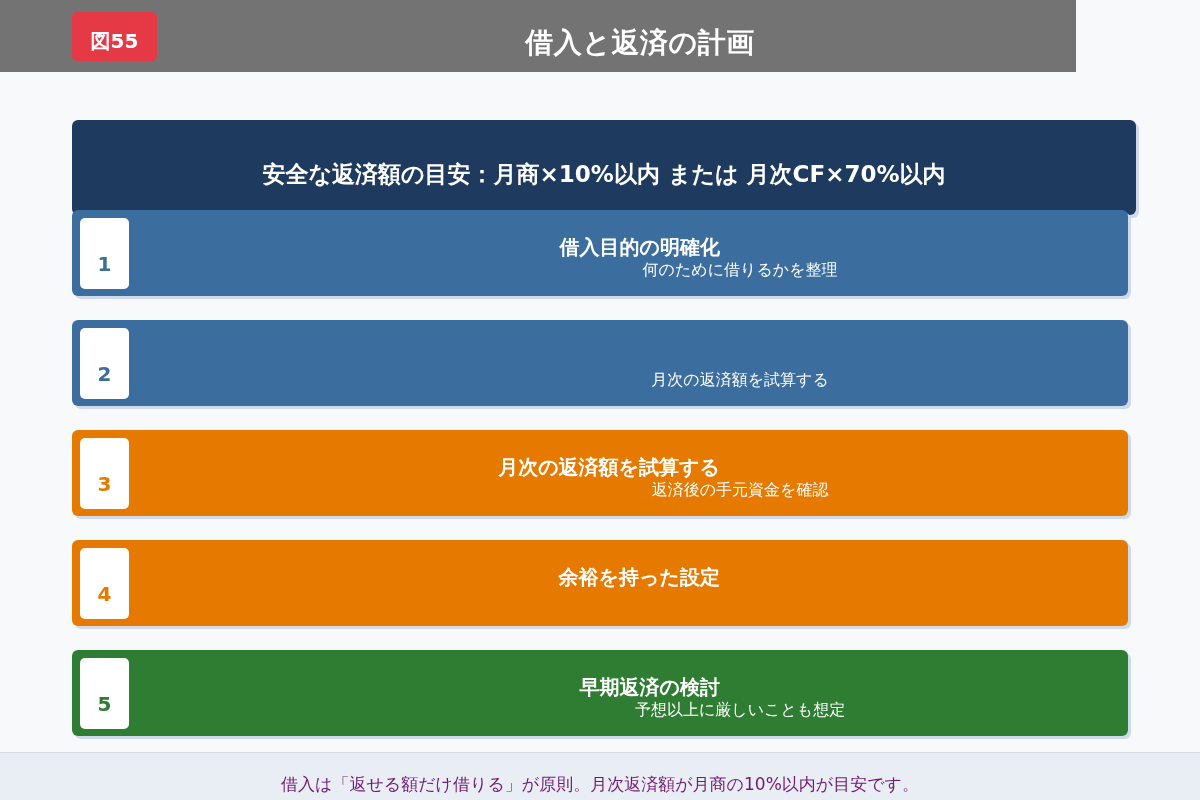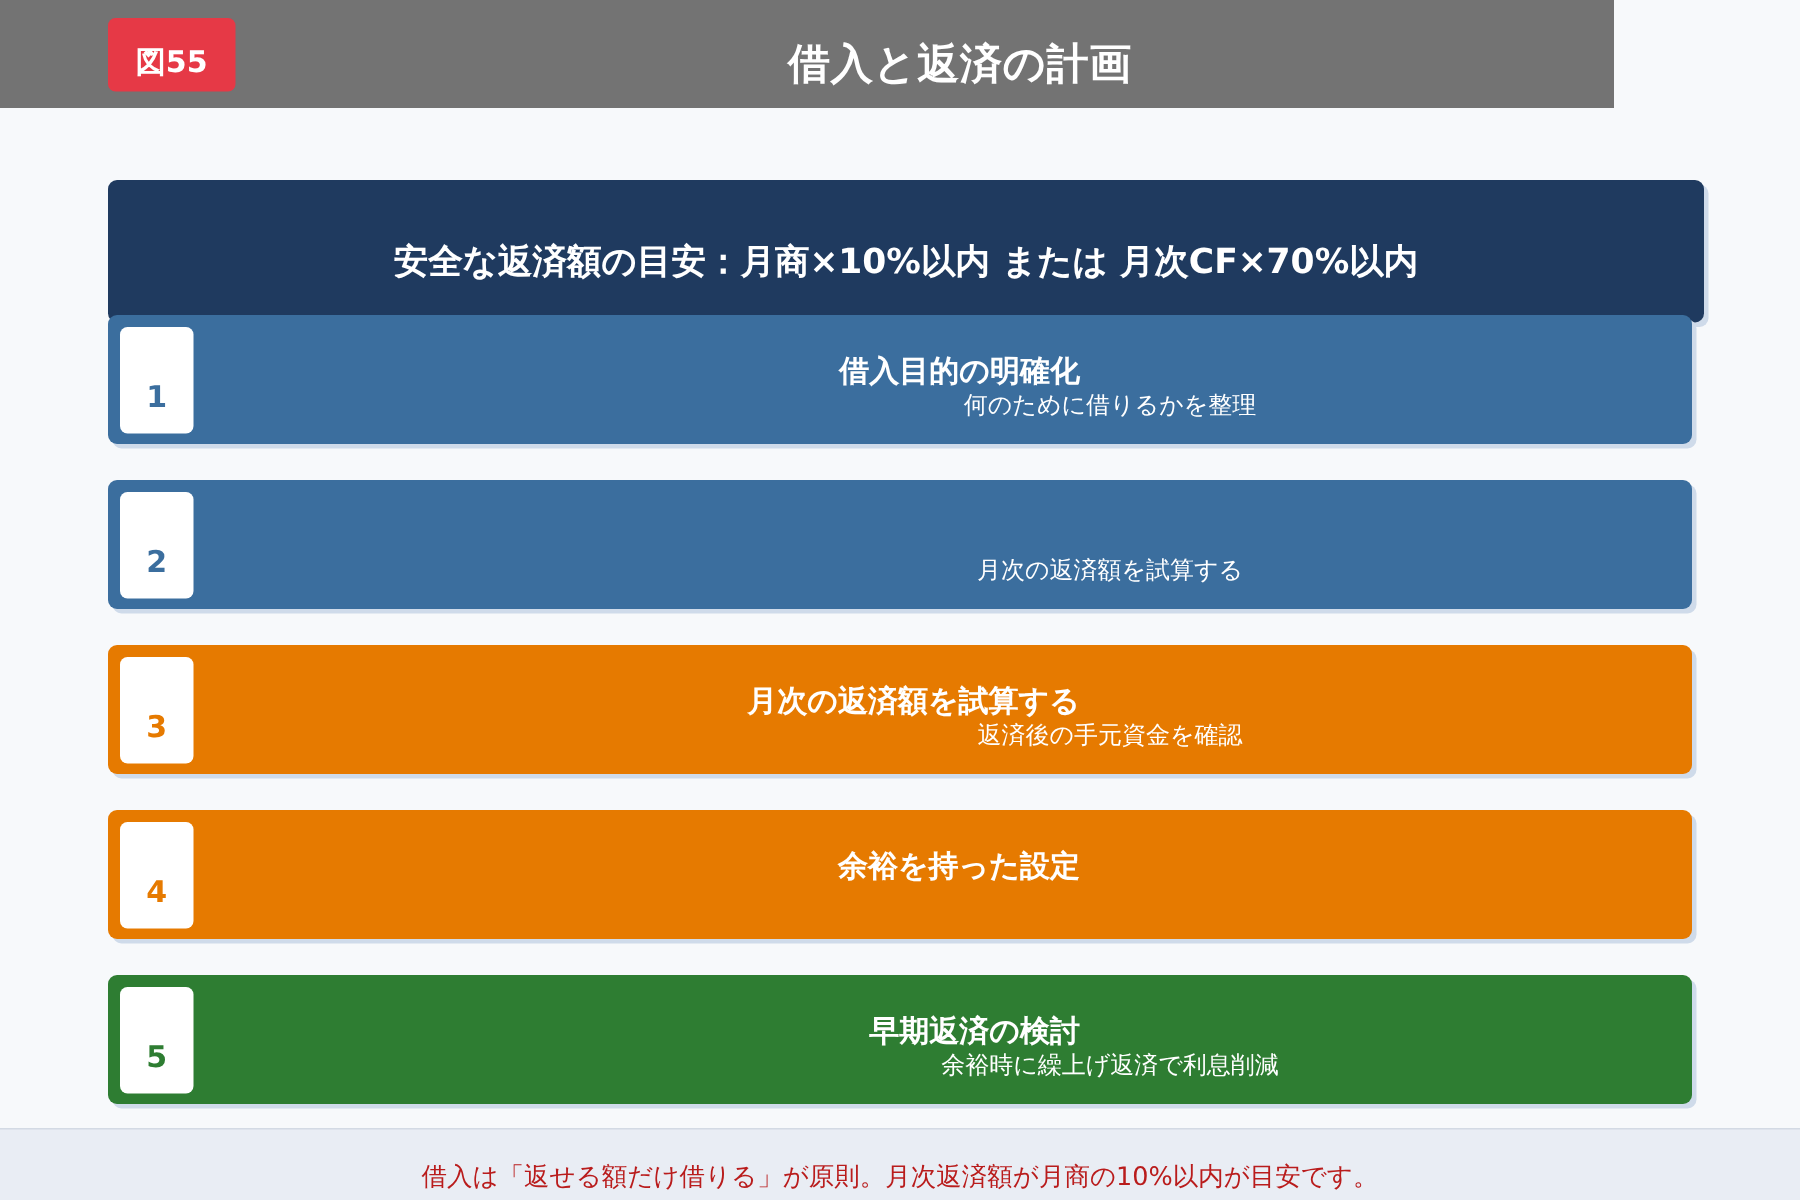--- a/index.html
+++ b/index.html
@@ -49,21 +49,21 @@
     position: absolute; left: 248px; width: 400px; top: 24px;
     text-align: right; color: #fff; font-weight: bold; font-size: 20px;
   }
   .step-sub {
     position: absolute; left: 468px; width: 400px; top: 50px;
     text-align: center; color: #fff; font-size: 16px;
   }
   .footer {
     position: absolute; left: 0; top: 752px; width: 1200px; height: 48px;
     background: #e9edf4; border-top: 1px solid #d3dae4;
-    color: #b91c1c; font-size: 17px;
+    color: #701a75; font-size: 17px;
     display: flex; align-items: center; justify-content: center;
     padding-top: 16px;
   }
 </style>
 </head>
 <body>
 
 <div class="header">
   <div class="fig-badge">図55</div>
 </div>
@@ -89,16 +89,16 @@
 </div>
 
 <div class="step" id="step3" style="top: 540px; background: rgb(230, 122, 0);">
   <div class="step-num" style="color: rgb(230, 122, 0);">4</div>
   <div class="step-title">余裕を持った設定</div>
 </div>
 
 <div class="step" id="step4" style="top: 650px; background: rgb(46, 125, 50);">
   <div class="step-num" style="color: rgb(46, 125, 50);">5</div>
   <div class="step-title">早期返済の検討</div>
-  <div class="step-sub">余裕時に繰上げ返済で利息削減</div>
+  <div class="step-sub">予想以上に厳しいことも想定</div>
 </div>
 
 <div class="footer">借入は「返せる額だけ借りる」が原則。月次返済額が月商の10%以内が目安です。</div>
 
 </body></html>

